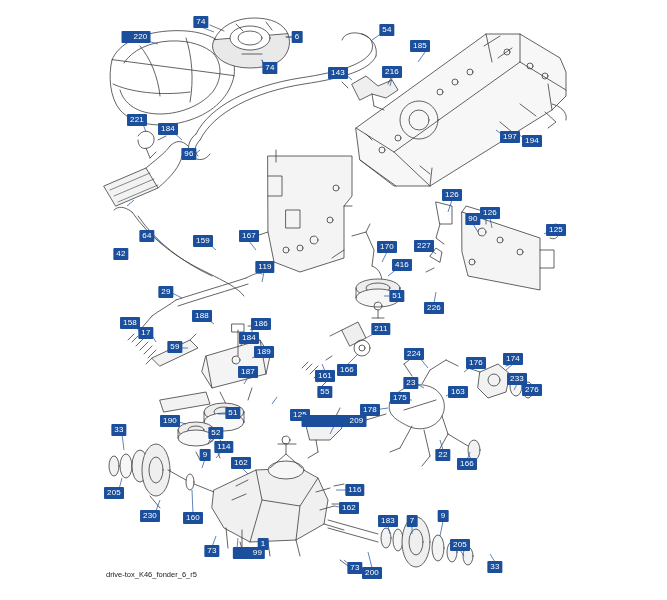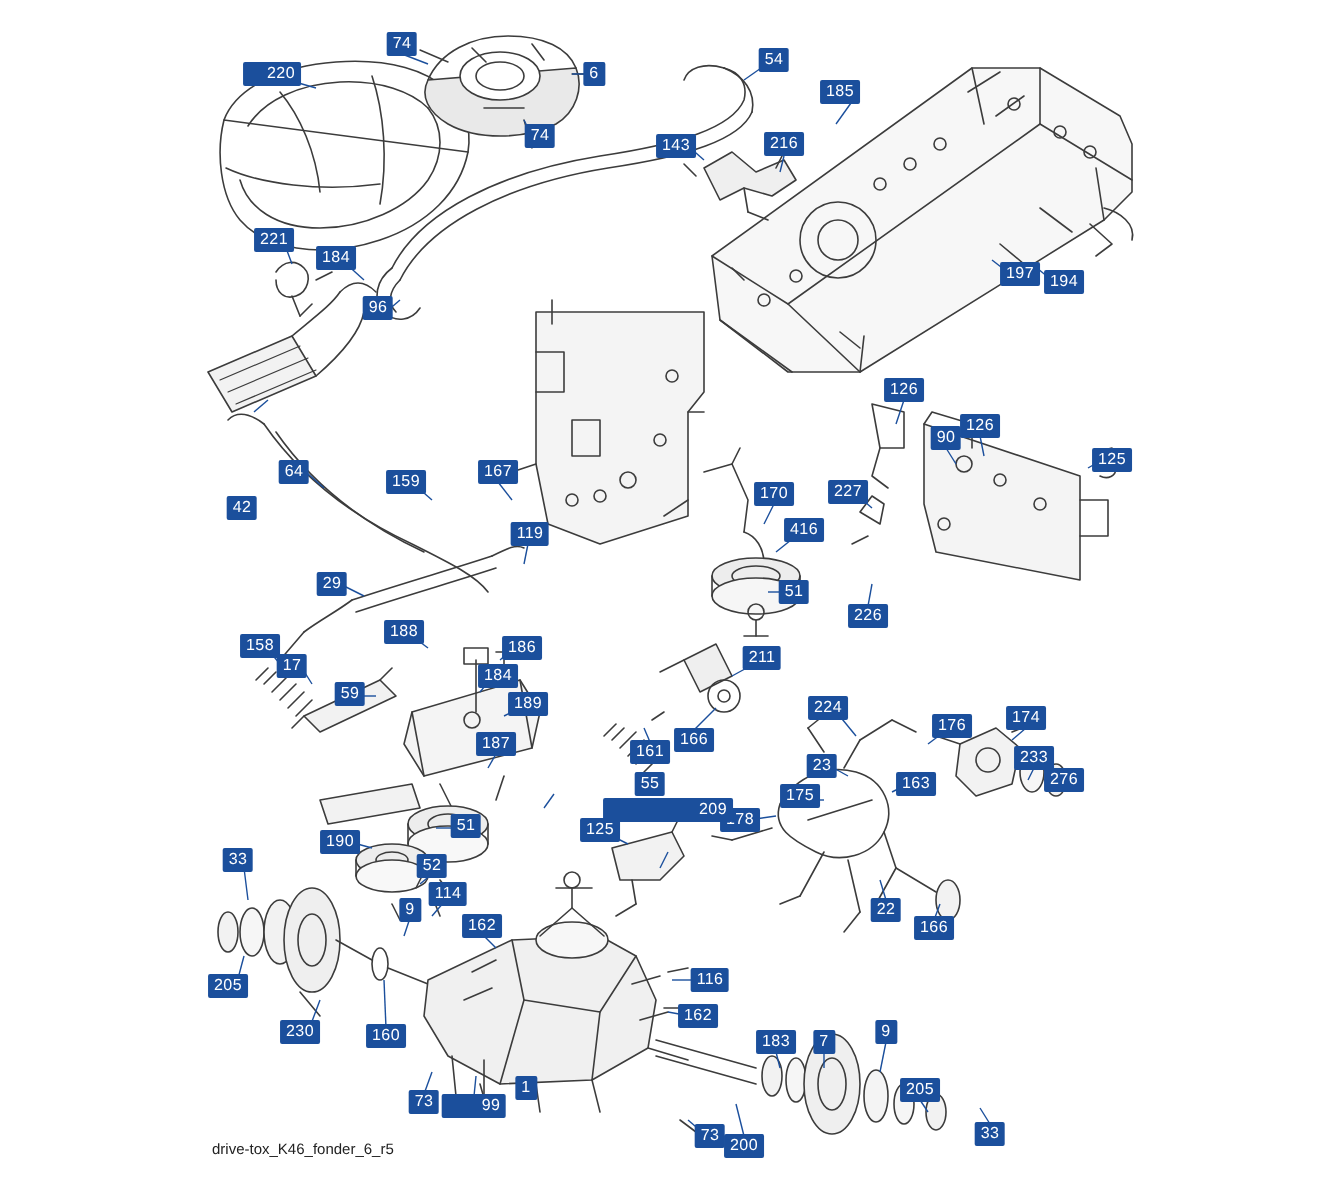--- a/index.html
+++ b/index.html
@@ -390,40 +390,40 @@
       <div class="cal" style="left: 248px; top: 372px;">187</div>
       <div class="cal" style="left: 517px; top: 379px;">233</div>
       <div class="cal" style="left: 411px; top: 383px;">23</div>
       <div class="cal" style="left: 458px; top: 392px;">163</div>
       <div class="cal" style="left: 532px; top: 390px;">276</div>
       <div class="cal" style="left: 277px; top: 392px; margin-left: 48px;">55</div>
       <div class="cal" style="left: 370px; top: 410px;">178</div>
       <div class="cal" style="left: 400px; top: 398px;">175</div>
       <div class="cal" style="left: 170px; top: 421px;">190</div>
       <div class="cal" style="left: 300px; top: 415px;">125</div>
-      <div class="cal" style="left: 334px; top: 405px; padding-left: 48px;">209</div>
+      <div class="cal" style="left: 334px; top: 421px; padding-left: 48px;">209</div>
       <div class="cal" style="left: 233px; top: 413px;">51</div>
       <div class="cal" style="left: 119px; top: 430px;">33</div>
       <div class="cal" style="left: 216px; top: 433px;">52</div>
       <div class="cal" style="left: 224px; top: 447px;">114</div>
       <div class="cal" style="left: 205px; top: 455px;">9</div>
       <div class="cal" style="left: 443px; top: 455px;">22</div>
       <div class="cal" style="left: 467px; top: 464px;">166</div>
       <div class="cal" style="left: 241px; top: 463px;">162</div>
       <div class="cal" style="left: 355px; top: 490px;">116</div>
       <div class="cal" style="left: 114px; top: 493px;">205</div>
       <div class="cal" style="left: 349px; top: 508px;">162</div>
       <div class="cal" style="left: 150px; top: 516px;">230</div>
       <div class="cal" style="left: 193px; top: 518px;">160</div>
       <div class="cal" style="left: 388px; top: 521px;">183</div>
       <div class="cal" style="left: 412px; top: 521px;">7</div>
       <div class="cal" style="left: 443px; top: 516px;">9</div>
       <div class="cal" style="left: 460px; top: 545px;">205</div>
       <div class="cal" style="left: 212px; top: 551px;">73</div>
-      <div class="cal" style="left: 237px; top: 553px; padding-left: 20px;">99</div>
+      <div class="cal" style="left: 249px; top: 553px; padding-left: 20px;">99</div>
       <div class="cal" style="left: 263px; top: 544px;">1</div>
       <div class="cal" style="left: 355px; top: 568px;">73</div>
       <div class="cal" style="left: 372px; top: 573px;">200</div>
       <div class="cal" style="left: 495px; top: 567px;">33</div>
     </div>
 
   <div id="caption">drive-tox_K46_fonder_6_r5</div>
 </div>
 
 </body></html>

